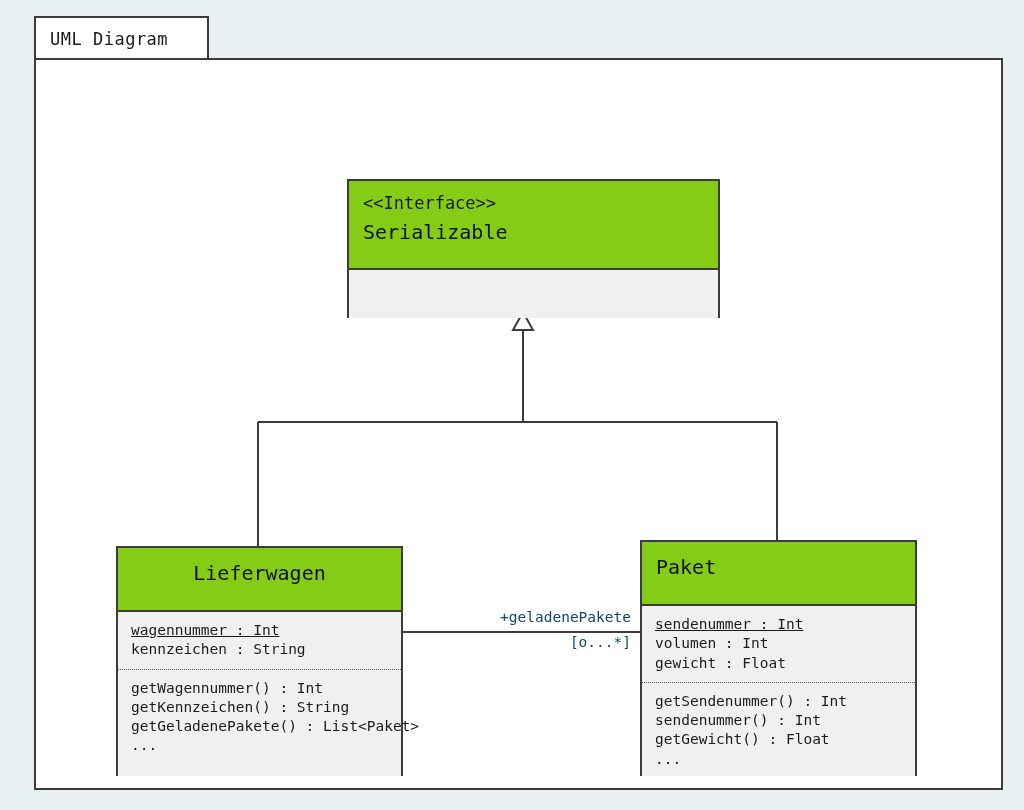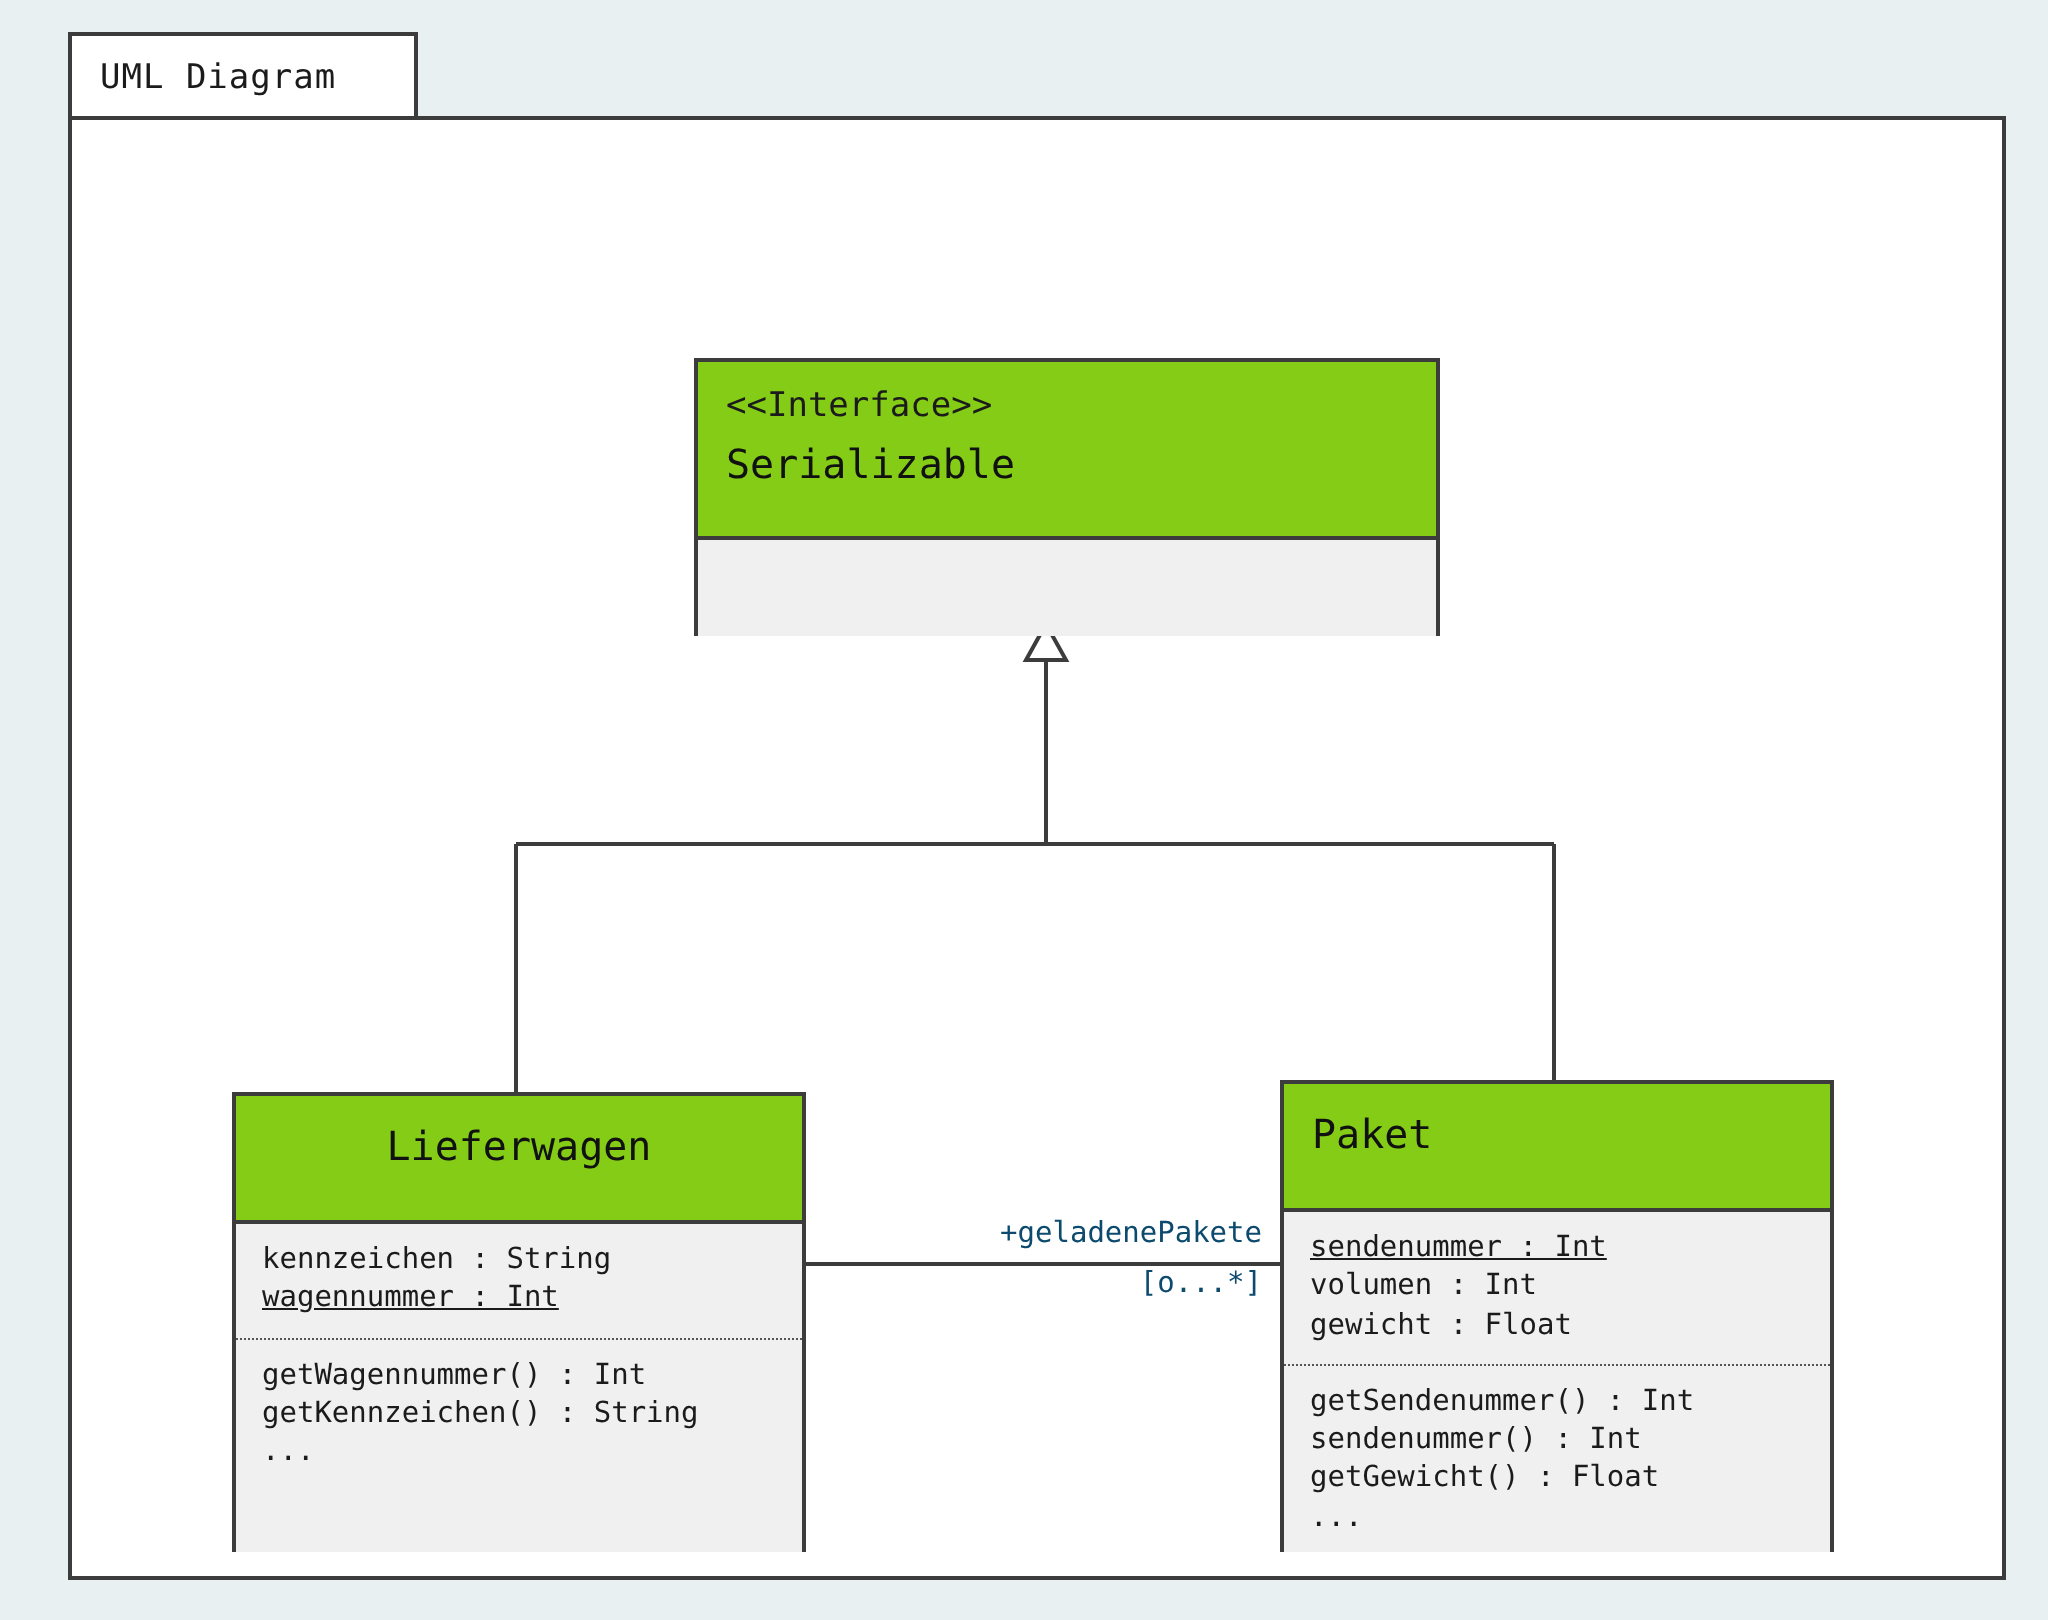--- a/index.html
+++ b/index.html
@@ -205,26 +205,27 @@
         </div>
         <div class="uml-compartment"></div>
       </div>
 
       <div class="uml-box" id="class-lieferwagen">
         <div class="uml-header">
           <div class="uml-name">Lieferwagen</div>
         </div>
         <div class="uml-compartment">
           <div class="uml-section">
+            <div class="uml-row"><span class="member-underline">wagennummer : Int</span></div>
             <div class="uml-row">kennzeichen : String</div>
-            <div class="uml-row"><span class="member-underline">wagennummer : Int</span></div>
           </div>
           <div class="uml-section with-sep">
             <div class="uml-row">getWagennummer() : Int</div>
             <div class="uml-row">getKennzeichen() : String</div>
+            <div class="uml-row">getGeladenePakete() : List&lt;Paket&gt;</div>
             <div class="uml-row">...</div>
           </div>
         </div>
       </div>
 
       <div class="uml-box" id="class-paket">
         <div class="uml-header">
           <div class="uml-name">Paket</div>
         </div>
         <div class="uml-compartment">

